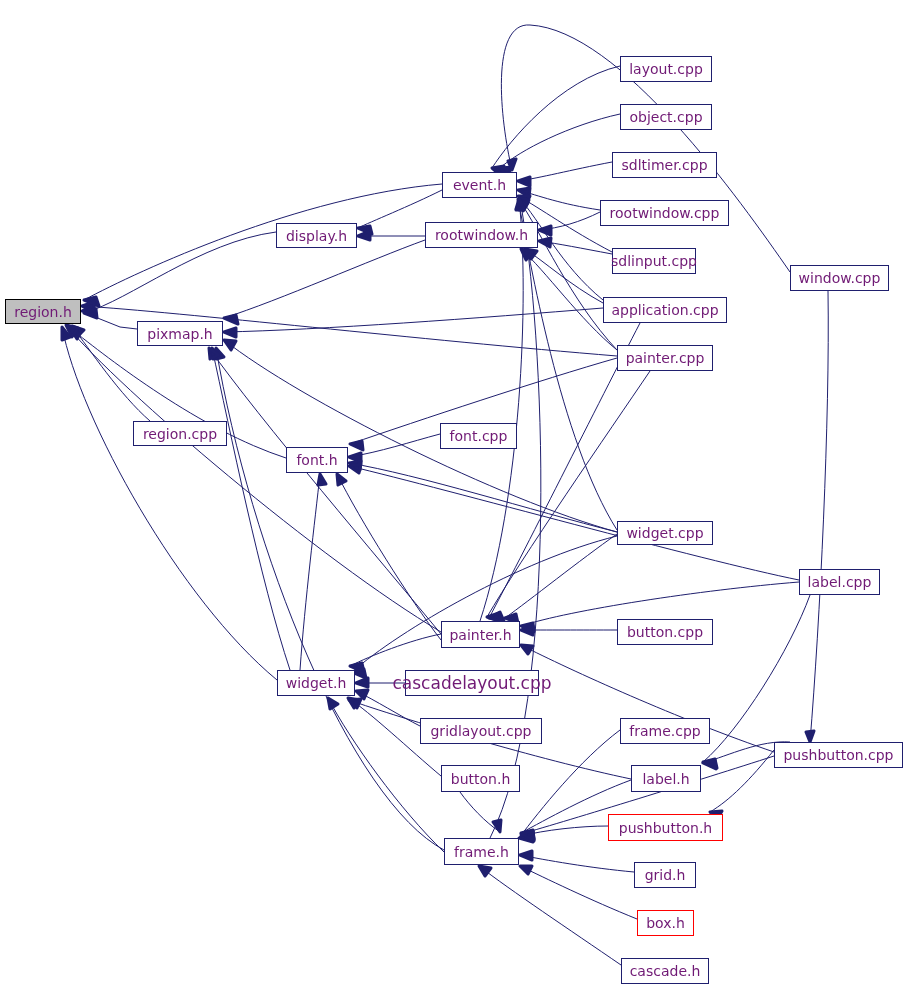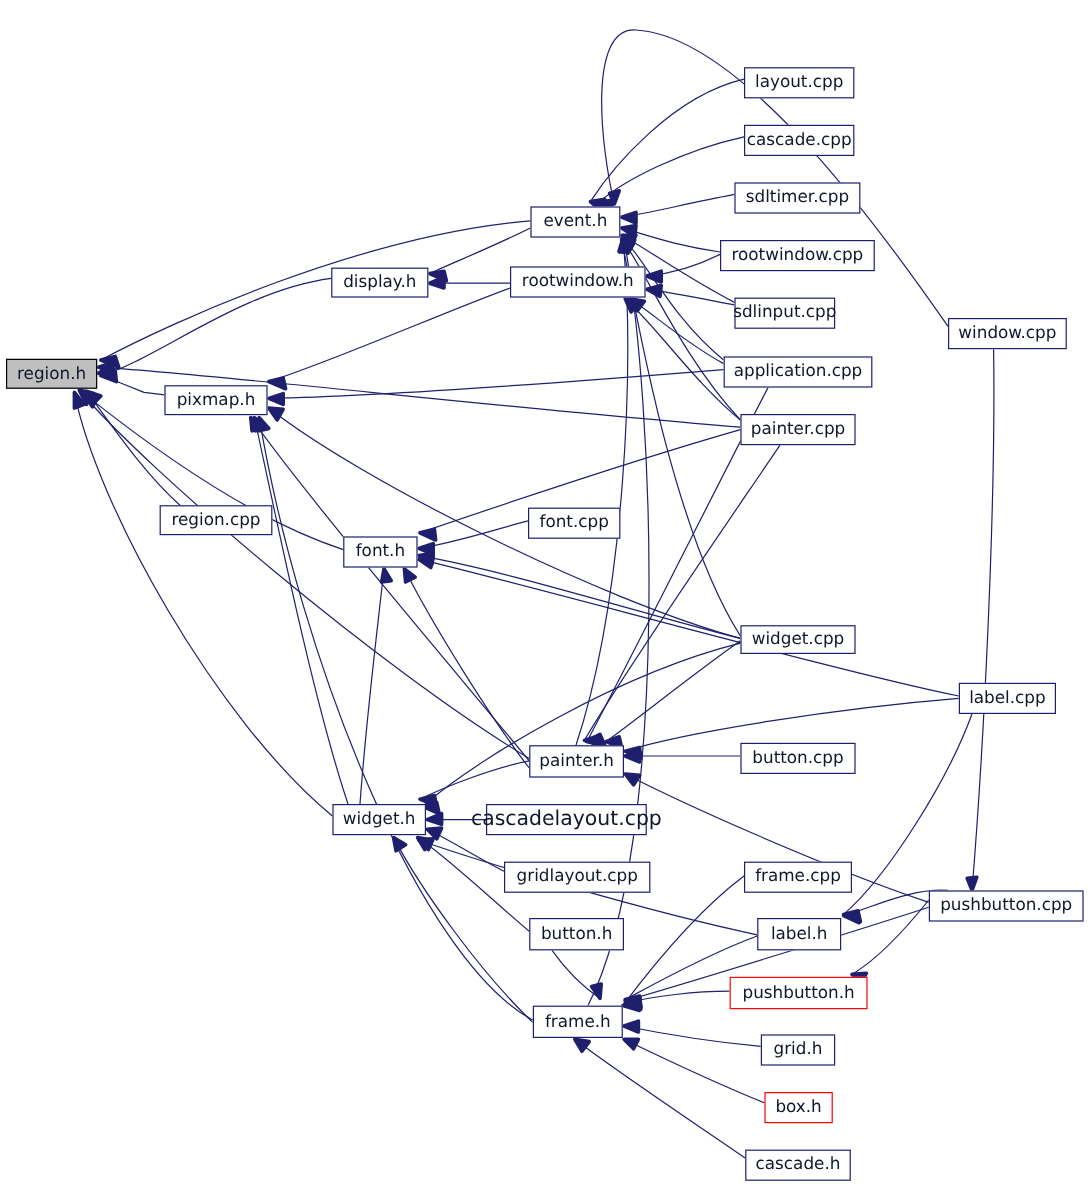--- a/index.html
+++ b/index.html
@@ -23,21 +23,21 @@
   }
   .node {
     position: absolute;
     box-sizing: border-box;
     border: 1px solid #1f1f6e;
     background: #ffffff;
     display: flex;
     align-items: center;
     justify-content: center;
     white-space: nowrap;
-    color: #0f172a;
+    color: #701a75;
     letter-spacing: 0px;
   }
   .node .node-label {
     display: block;
     line-height: 1;
     transform: translateY(-0.5px);
   }
   .node.highlight {
     background: #bfbfbf;
     border-color: #000000;
@@ -193,21 +193,21 @@
       <div class="node" style="left: 425px; top: 222px; width: 113px; height: 26px; font-size: 14px;">
         <span class="node-label">rootwindow.h</span>
       </div>
       <div class="node" style="left: 442px; top: 172px; width: 75px; height: 26px; font-size: 14px;">
         <span class="node-label">event.h</span>
       </div>
       <div class="node" style="left: 620px; top: 56px; width: 92px; height: 26px; font-size: 14px;">
         <span class="node-label">layout.cpp</span>
       </div>
       <div class="node" style="left: 620px; top: 104px; width: 92px; height: 26px; font-size: 14px;">
-        <span class="node-label">cascade.cpp</span>
+        <span class="node-label">object.cpp</span>
       </div>
       <div class="node" style="left: 612px; top: 152px; width: 105px; height: 26px; font-size: 14px;">
         <span class="node-label">sdltimer.cpp</span>
       </div>
       <div class="node" style="left: 600px; top: 200px; width: 129px; height: 26px; font-size: 14px;">
         <span class="node-label">rootwindow.cpp</span>
       </div>
       <div class="node" style="left: 612px; top: 248px; width: 84px; height: 26px; font-size: 14px;">
         <span class="node-label">sdlinput.cpp</span>
       </div>

